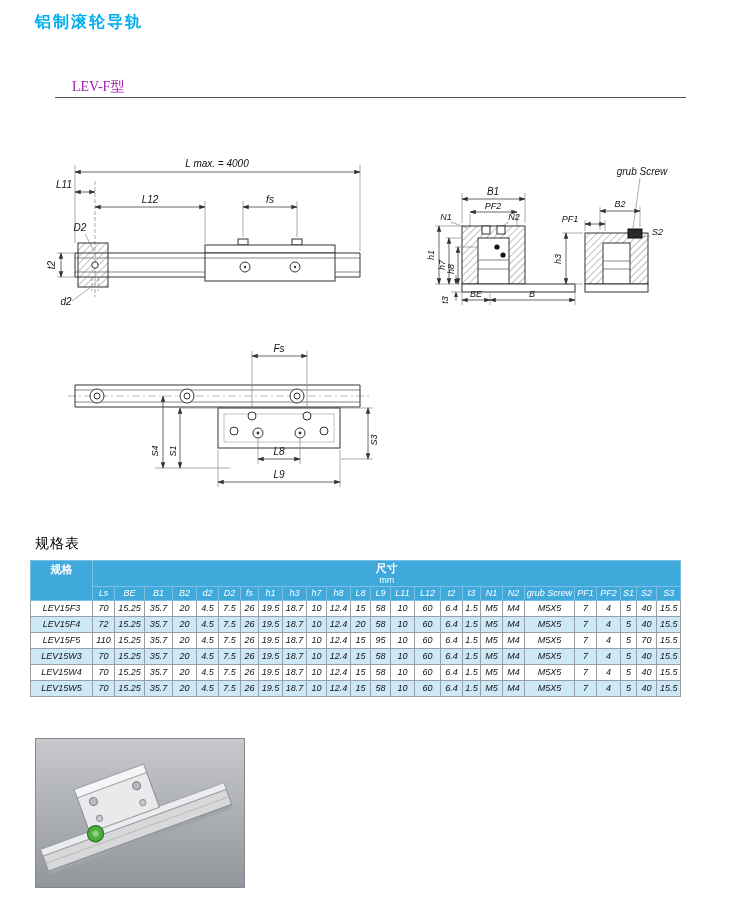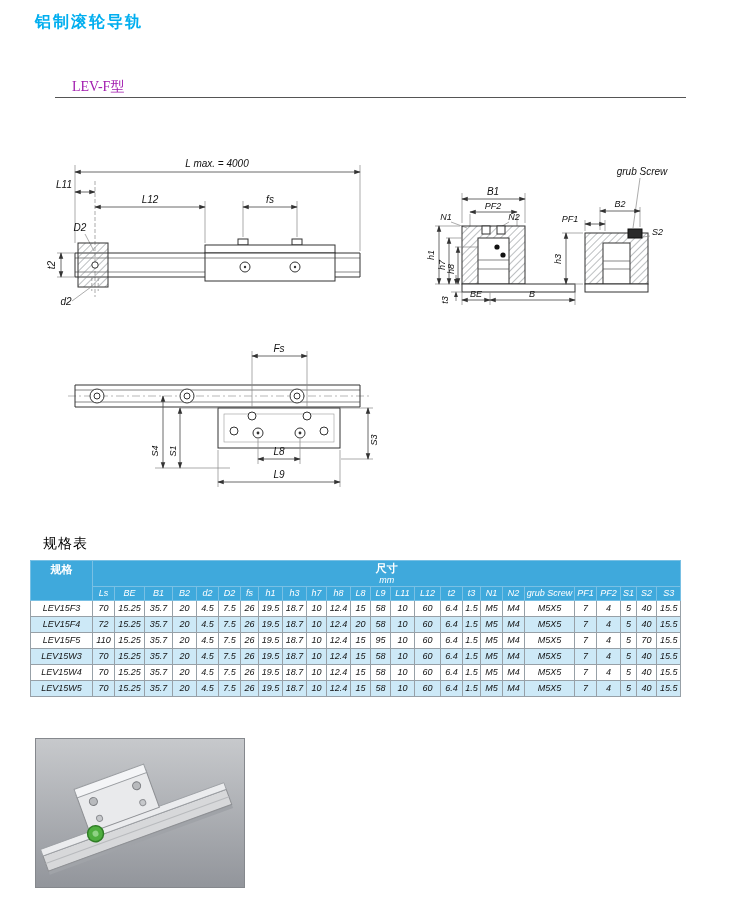--- a/index.html
+++ b/index.html
@@ -28,38 +28,38 @@
   .thin { fill:none; stroke:#555; stroke-width:0.7; }
   .dim  { fill:none; stroke:#444; stroke-width:0.8; }
   .ext  { fill:none; stroke:#888; stroke-width:0.7; }
   .cl   { fill:none; stroke:#999; stroke-width:0.7; stroke-dasharray:8 3 2 3; }
   .hid  { fill:none; stroke:#888; stroke-width:0.7; stroke-dasharray:4 2; }
   .lbl   { font:italic 10px "Liberation Sans", sans-serif; fill:#111; }
   .lbl-s { font:italic 9px "Liberation Sans", sans-serif; fill:#111; }
 
   .table-title {
     position:absolute; left:35px; top:535px;
-    font-size:14px; color:#000; letter-spacing:1px;margin-left:8px;
+    font-size:14px; color:#000; letter-spacing:1px;
   }
 
   table.spec {
     position:absolute; left:30px; top:560px; width:550px;
     border-collapse:collapse; table-layout:fixed;
     font-size:9px;
   }
   table.spec th, table.spec td {
     border:1px solid #97a0a7; text-align:center; white-space:nowrap;
     overflow:hidden; padding:1px 0;
   }
   table.spec thead th {
     background:var(--th-bg,#3FA9DC); color:#fff; border-color:#79c0e4;
   }
   th.spec-col { font-size:11px; font-weight:bold; vertical-align:top; padding-top:3px; }
   th.dim-group { font-size:11px; font-weight:bold; line-height:1.15; padding:2px 0 0 0; }
-  th.dim-group .unit { font-size:9px; font-style:italic; font-weight:normal; }
+  th.dim-group .unit { font-size:9px; font-weight:normal; }
   #col-row th { font-style:italic; font-size:9px; font-weight:normal; height:14px; }
   table.spec tbody td {
     background:#fff; color:#111; font-style:italic; height:16px;
   }
   table.spec tbody tr.alt td { background:var(--row-alt,#CDE9F7); }
   td.model-cell { font-style:italic; }
 
   .photo {
     position:absolute; left:35px; top:738px; width:210px; height:150px;
   }

